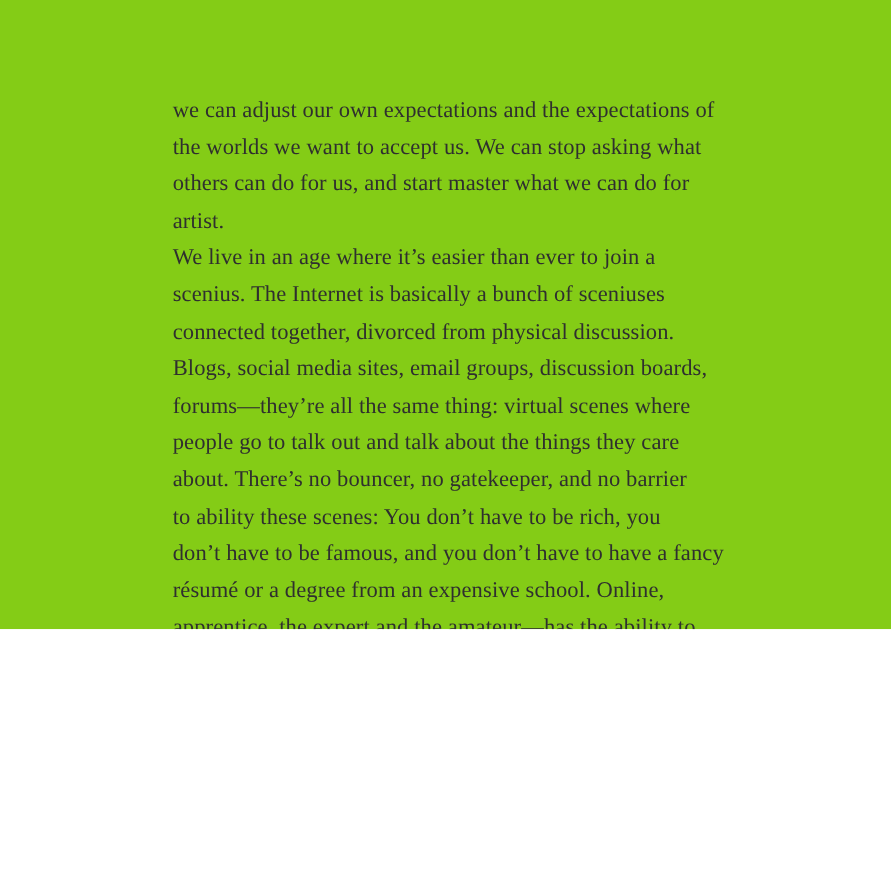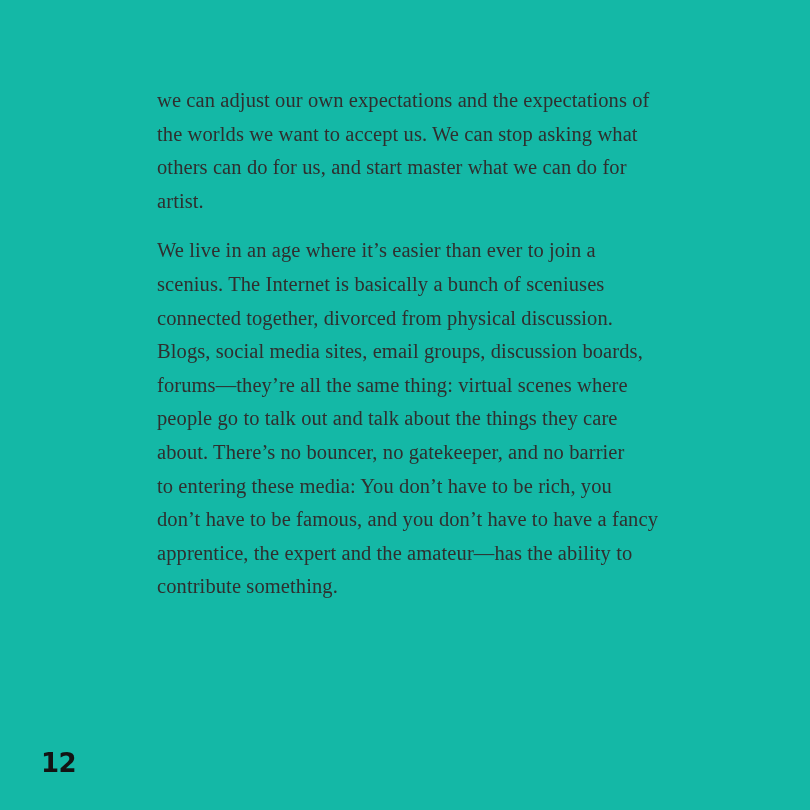--- a/index.html
+++ b/index.html
@@ -3,37 +3,37 @@
 <meta charset="utf-8">
 <style>
   html, body {
     margin: 0;
     padding: 0;
     background: #ffffff;
   }
   .page {
     position: relative;
     width: 810px;
-    height: 810px;
-    background: #14b8a6;
+    height: 572px;
+    background: #84cc16;
     overflow: hidden;
   }
   .text-block {
     position: absolute;
     left: 157px;
     top: 84px;
     width: 530px;
     font-family: "Liberation Serif", serif;
     font-size: 20.5px;
     line-height: 33.6px;
     color: #2f2f2f;
     letter-spacing: 0.1px;
   }
   .para + .para {
-    margin-top: 16px;
+    margin-top: 0;
   }
   .line {
     white-space: nowrap;
   }
   .page-number {
     position: absolute;
     left: 41px;
     top: 748px;
     font-family: "DejaVu Sans", sans-serif;
     font-weight: bold;
@@ -58,22 +58,23 @@
     </div>
 
     <div class="para">
       <div class="line">We live in an age where it’s easier than ever to join a</div>
       <div class="line">scenius. The Internet is basically a bunch of sceniuses</div>
       <div class="line">connected together, divorced from physical discussion.</div>
       <div class="line">Blogs, social media sites, email groups, discussion boards,</div>
       <div class="line">forums—they’re all the same thing: virtual scenes where</div>
       <div class="line">people go to talk out and talk about the things they care</div>
       <div class="line">about. There’s no bouncer, no gatekeeper, and no barrier</div>
-      <div class="line">to entering these media: You don’t have to be rich, you</div>
+      <div class="line">to ability these scenes: You don’t have to be rich, you</div>
       <div class="line">don’t have to be famous, and you don’t have to have a fancy</div>
+      <div class="line">résumé or a degree from an expensive school. Online,</div>
       <div class="line">apprentice, the expert and the amateur—has the ability to</div>
       <div class="line">contribute something.</div>
     </div>
 
   </main>
 
   <div class="page-number">12</div>
 
 </div>
 

